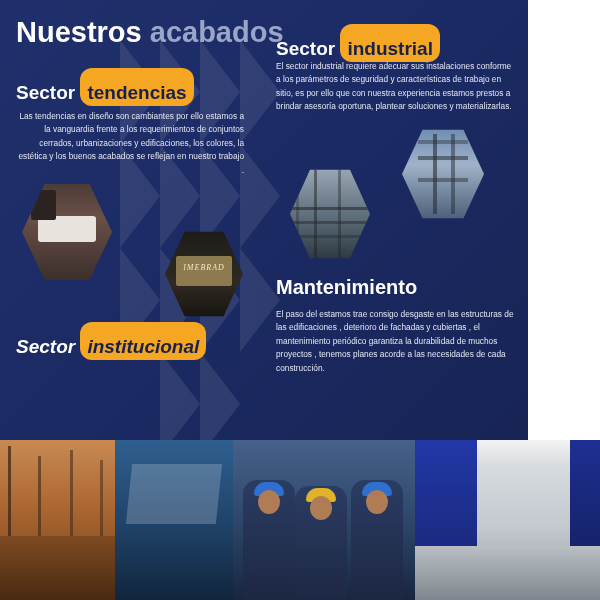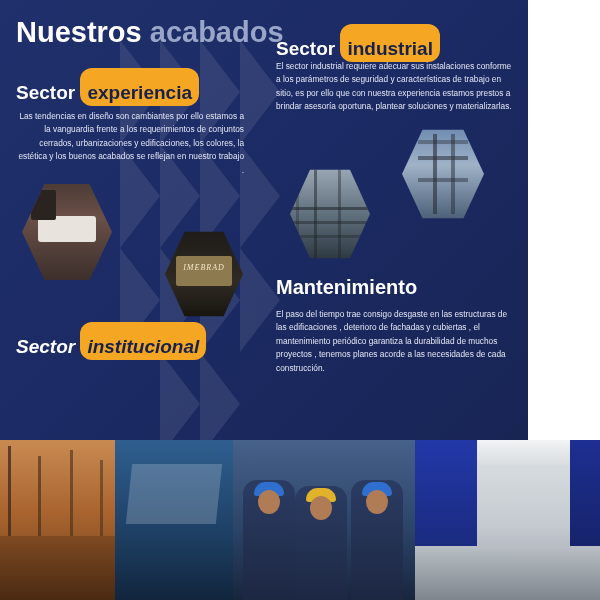--- a/index.html
+++ b/index.html
@@ -328,39 +328,39 @@
       <div class="chev" style="left:80px;  top:312px;"></div>
     </div>
 
     <div class="h-main">
       <span>Nuestros</span>
       <span class="sub">acabados</span>
     </div>
 
     <div class="h2" style="left:16px; top:68px;">
       <span class="hl-plain">Sector</span>
-      <span class="hl">experiencia</span>
+      <span class="hl">tendencias</span>
     </div>
     <div class="body-text" style="left:16px; top:110px; width:228px;text-align:right;">Las tendencias en diseño son cambiantes por ello estamos a la vanguardia frente a los requerimientos de conjuntos cerrados, urbanizaciones y edificaciones, los colores, la estética y los buenos acabados se reflejan en nuestro trabajo .</div>
 
     <div class="h2" style="left:276px; top:24px;">
       <span class="hl-plain">Sector</span>
       <span class="hl">industrial</span>
     </div>
     <div class="body-text" style="left:276px; top:60px; width:236px;">El sector industrial requiere adecuar sus instalaciones conforme a los parámetros de seguridad y características de trabajo en sitio, es por ello que con  nuestra experiencia   estamos prestos a brindar asesoría oportuna,  plantear soluciones y materializarlas.</div>
 
     <div class="h2" style="left:16px; top:322px;font-style:italic;">
       <span class="hl-plain">Sector</span>
       <span class="hl">institucional</span>
     </div>
 
     <div class="h2" style="left:276px; top:276px; font-size:20px;">
       <span class="hl-plain">Mantenimiento</span>
     </div>
-    <div class="body-text" style="left:276px; top:308px; width:238px;">El paso del tiempo trae consigo desgaste en las estructuras de las  edificaciones , deterioro de fachadas y cubiertas , el mantenimiento periódico garantiza la durabilidad de muchos proyectos , tenemos planes acorde  a las necesidades de cada construcción.</div>
+    <div class="body-text" style="left:276px; top:308px; width:238px;">El paso del estamos trae consigo desgaste en las estructuras de las  edificaciones , deterioro de fachadas y cubiertas , el mantenimiento periódico garantiza la durabilidad de muchos proyectos , tenemos planes acorde  a las necesidades de cada construcción.</div>
 
     <div class="hex" style="left:22px; top:182px; width:90px; height:100px;">
       <div class="inner ph-bath"></div>
     </div>
 
     <div class="hex" style="left:165px; top:230px; width:78px; height:88px;font-style:italic;">
       <div class="inner ph-sign">
         <div class="ph-sign-label">IMEBRAD</div>
       </div>
     </div>

